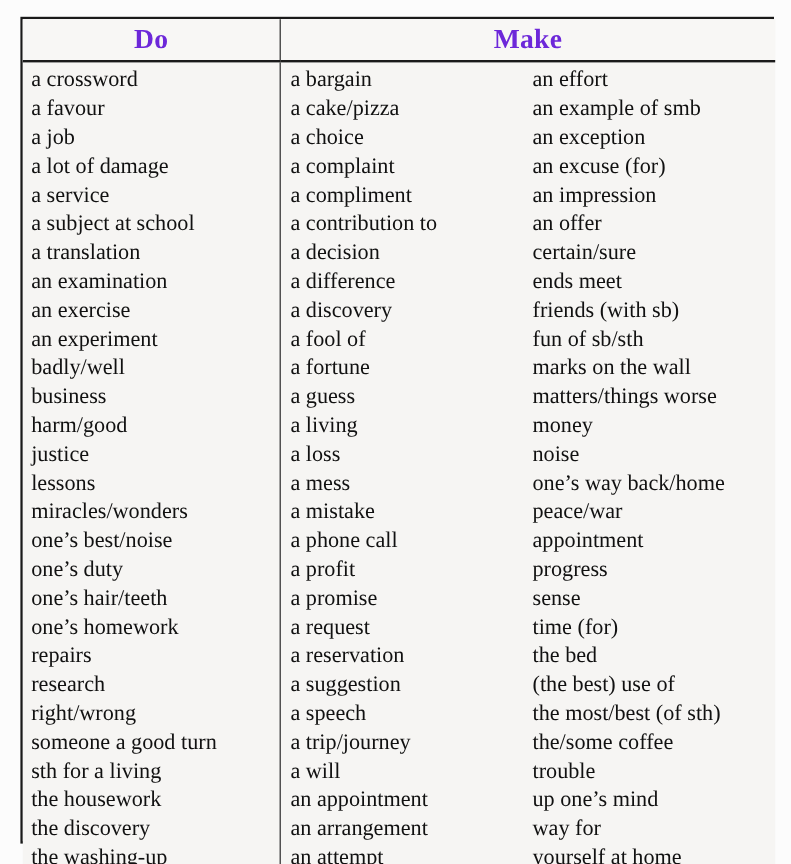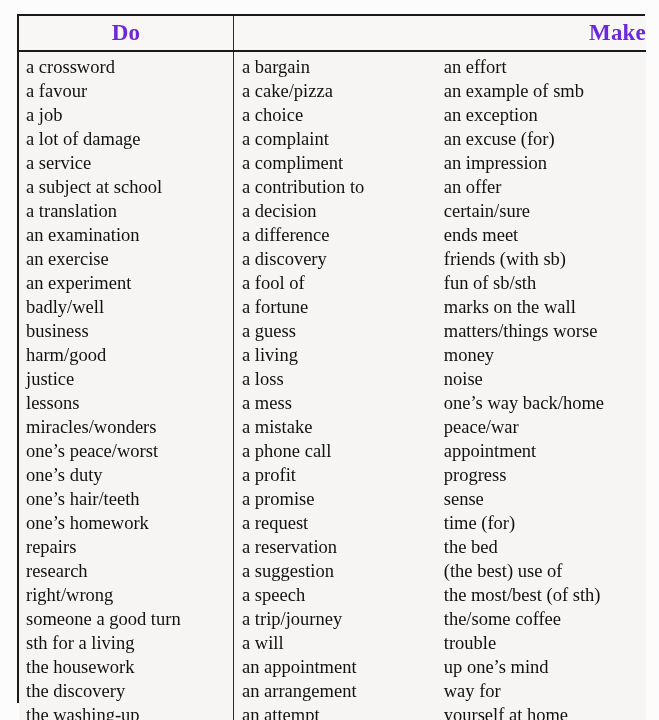--- a/index.html
+++ b/index.html
@@ -51,21 +51,20 @@
     border-bottom: 2px solid #1a1a1a;
     padding: 0;
     letter-spacing: 0.2px;
   }
   th.th-do {
     width: 214px;
     border-right: 1px solid #2a2a2a;
   }
   th.th-make {
     width: 412px;
-    text-align: right;
   }
 
   tbody td {
     padding: 0;
     vertical-align: top;
   }
 
   td.col-do {
     width: 214px;
     border-right: 1px solid #2a2a2a;
@@ -115,21 +114,21 @@
                 <li>a translation</li>
                 <li>an examination</li>
                 <li>an exercise</li>
                 <li>an experiment</li>
                 <li>badly/well</li>
                 <li>business</li>
                 <li>harm/good</li>
                 <li>justice</li>
                 <li>lessons</li>
                 <li>miracles/wonders</li>
-                <li>one’s peace/worst</li>
+                <li>one’s best/noise</li>
                 <li>one’s duty</li>
                 <li>one’s hair/teeth</li>
                 <li>one’s homework</li>
                 <li>repairs</li>
                 <li>research</li>
                 <li>right/wrong</li>
                 <li>someone a good turn</li>
                 <li>sth for a living</li>
                 <li>the housework</li>
                 <li>the discovery</li>

